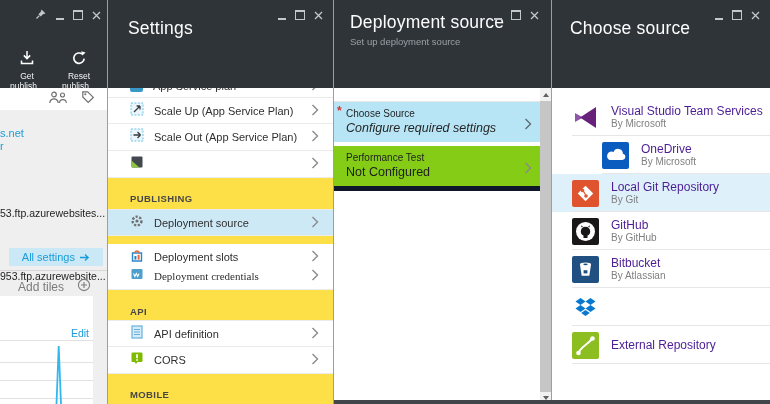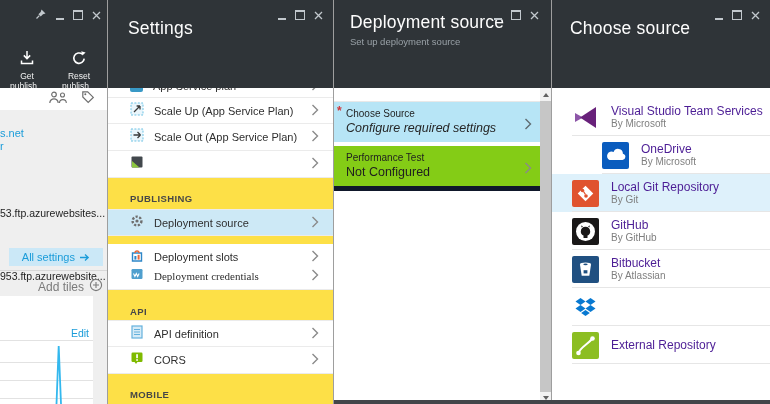--- a/index.html
+++ b/index.html
@@ -108,21 +108,21 @@
       <div style="position:absolute;top:124px;left:0;font-size:10.5px;color:#1e1e1e;margin-top:36px;">953.ftp.azurewebsite...</div>
       <div style="position:absolute;top:138px;right:4px;height:18px;background:#cbe8f7;display:flex;align-items:center;gap:4px;padding:0 13px;">
         <span class="linkblue" style="font-size:11px;">All settings</span>
         <span>
           <svg width="11" height="9">
               <path d="M1 4.5 h8 M6 1.5 l3.2 3 L6 7.5" stroke="#1b9cd9" stroke-width="1.3" fill="none"></path>
             </svg>
         </span>
       </div>
       <div style="position:absolute;top:160px;left:0;right:0;border-top:1px solid #d8d8d8;"></div>
-      <div style="position:absolute;top:168px;right:4px;display:flex;align-items:center;gap:5px;">
+      <div style="position:absolute;top:168px;right:16px;display:flex;align-items:center;gap:13px;">
         <span style="font-size:12px;color:#7b7b7b;">Add tiles</span>
         <span>
           <svg width="14" height="14">
               <circle cx="7" cy="7" r="5.6" fill="none" stroke="#7b7b7b" stroke-width="1.1"></circle>
               <path d="M7 4 v6 M4 7 h6" stroke="#7b7b7b" stroke-width="1.1"></path>
             </svg>
         </span>
       </div>
     </div>
 

